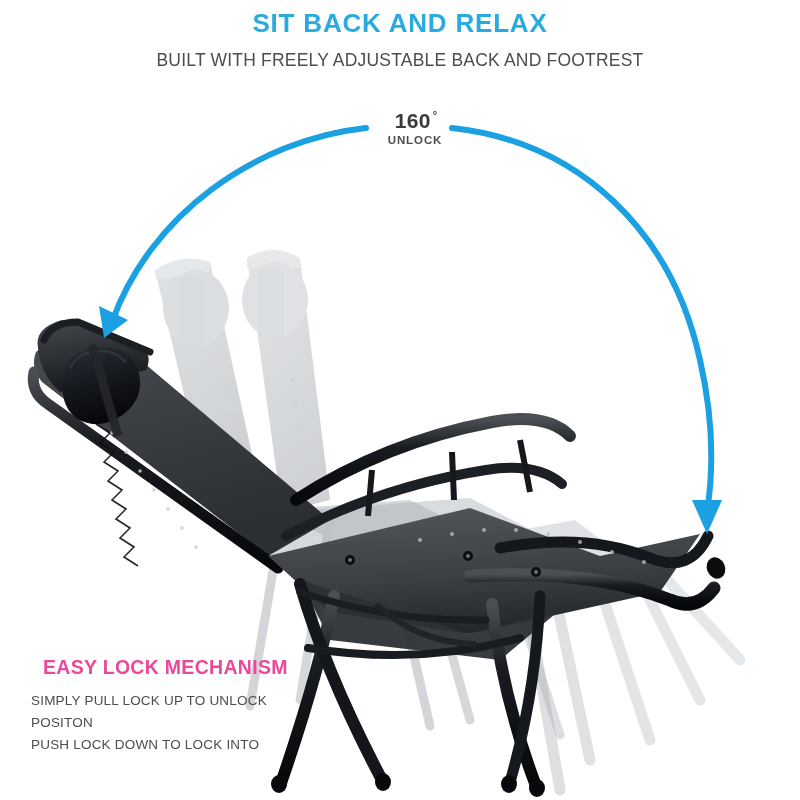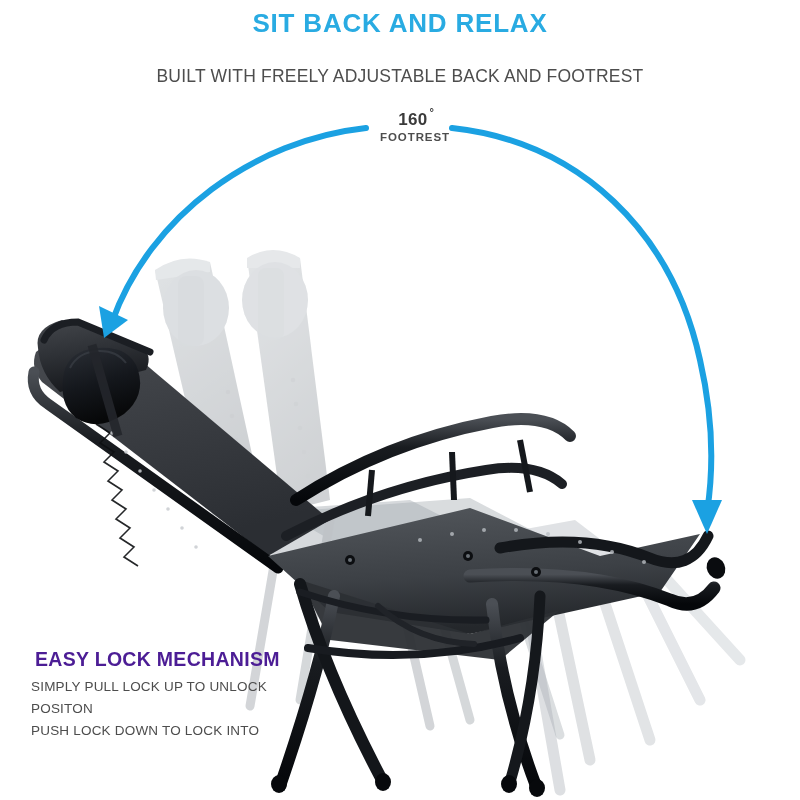--- a/index.html
+++ b/index.html
@@ -33,21 +33,21 @@
   .headline {
     margin: 0;
     padding-top: 9px;
     font-size: 26px;
     font-weight: bold;
     letter-spacing: 0.8px;
     color: #29abe2;
     line-height: 1.1;
   }
   .subline {
-    margin: 16px;
+    margin: 0;
     font-size: 17.5px;
     font-weight: normal;
     letter-spacing: 0.2px;
     color: #4d4d4d;
     line-height: 1.55;
   }
   .subline.first { padding-top: 9px; }
 
   
   .arc-layer {
@@ -64,21 +64,21 @@
     width: 120px;
     text-align: center;
     z-index: 45;
   }
   .angle-value-row {
     display: block;
     line-height: 1;
     white-space: nowrap;
   }
   .angle-number {
-    font-size: 17px;
+    font-size: 21px;
     font-weight: bold;
     color: #3a3a3a;
     letter-spacing: 0.3px;
   }
   .angle-degsym {
     font-size: 11px;
     font-weight: bold;
     color: #3a3a3a;
     vertical-align: super;
     position: relative;
@@ -104,25 +104,25 @@
 
   
   .feature-block {
     position: absolute;
     left: 31px;
     top: 645px;
     width: 300px;
     z-index: 50;
   }
   .feature-title {
-    margin: 4px;
+    margin: 12px;
     font-size: 19.5px;
     font-weight: bold;
     letter-spacing: 0.3px;
-    color: #4c1d95;
+    color: #ec4899;
     line-height: 1.1;
   }
   .feature-lines {
     margin: 6px 0 16px 0;
     padding: 0;
     list-style: none;
   }
   .feature-lines li {
     font-size: 13.5px;
     color: #4d4d4d;
@@ -350,21 +350,21 @@
 
     <path d="M104,338 L99,306 L128,320 Z" fill="#1ba1e2"></path>
 
     <path d="M707,534 L692,500 L722,500 Z" fill="#1ba1e2"></path>
   </svg>
 
   <div class="angle-label">
     <span class="angle-value-row">
       <span class="angle-number">160</span><span class="angle-degsym">°</span>
     </span>
-    <span class="angle-word">FOOTREST</span>
+    <span class="angle-word">UNLOCK</span>
   </div>
 
   <div class="feature-block">
     <h2 class="feature-title">EASY LOCK MECHANISM</h2>
     <ul class="feature-lines">
       <li>SIMPLY PULL LOCK UP TO UNLOCK</li>
       <li>POSITON</li>
       <li>PUSH LOCK DOWN TO LOCK INTO</li>
     </ul>
   </div>

